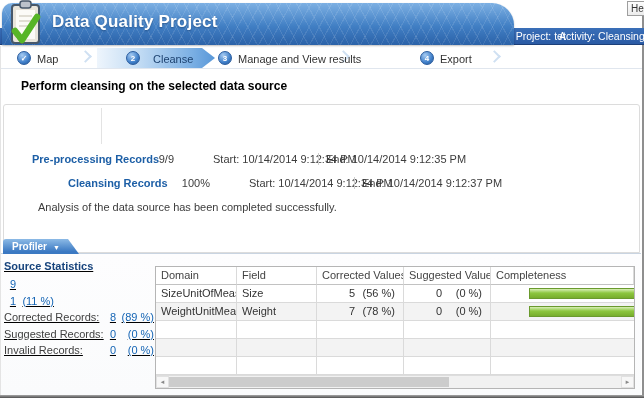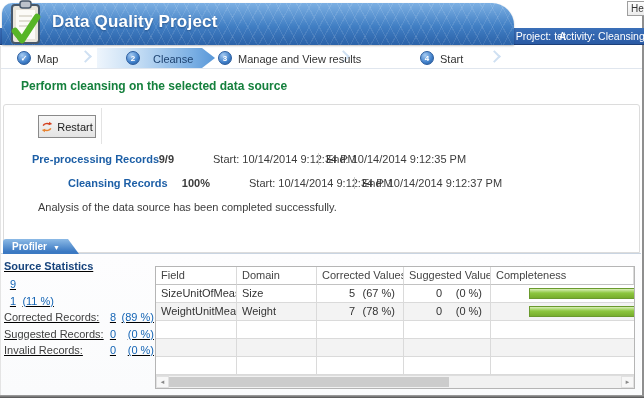--- a/index.html
+++ b/index.html
@@ -41,34 +41,34 @@
                  border:1px solid #2a5c9e; color:#fff; font-size:8px; font-weight:bold;
                  text-align:center; line-height:13px; z-index:2; }
   .step-label { position:absolute; top:6px; font-size:11px; color:#333; white-space:nowrap; z-index:2; }
   .step-label.current { color:#1c416f; }
   .sep-chev { position:absolute; top:5px; width:9px; height:9px;
               border-top:2px solid #cfe0f2; border-right:2px solid #cfe0f2; transform:rotate(45deg); }
   .cleanse-arrow { position:absolute; left:96px; top:1px; width:118px; height:20px; z-index:1;
                    clip-path:polygon(0 0, calc(100% - 13px) 0, 100% 50%, calc(100% - 13px) 100%, 0 100%);
                    background:linear-gradient(90deg,#eef5fc 0%, #c3dcf4 35%, #7cb0e4 80%, #5897d8 100%); }
 
-  .page-heading { position:absolute; left:5px; top:79px; font-size:12px; font-weight:bold; color:#15803d;padding-left:16px; }
+  .page-heading { position:absolute; left:5px; top:79px; font-size:12px; font-weight:bold; color:#000000;padding-left:16px; }
 
   .groupbox { position:absolute; left:3px; top:104px; width:637px; height:149px;
               border:1px solid #dcdcdc; border-radius:3px 3px 0 0; background:#fff; }
 
   .restart-btn { position:absolute; left:38px; top:115px; width:58px; height:23px;
                  background:linear-gradient(#f7f7f7,#e4e4e4); border:1px solid #8a8a8a;
                  font-size:11px; color:#222; display:flex; align-items:center; justify-content:center; gap:4px;
                  font-family:"Liberation Sans", sans-serif; }
   .vsep { position:absolute; left:101px; top:108px; width:1px; height:36px; background:#e3e3e3; }
 
   .rec-row { position:absolute; left:0; width:516px; height:14px; }
   .rec-row .lbl { position:absolute; left:32px; font-size:11px; font-weight:bold; color:#1d5fa6; }
-  .rec-row .val { position:absolute; left:138px; width:36px; text-align:right; font-size:11px; color:#3c3c3c;font-weight:bold; }
+  .rec-row .val { position:absolute; left:138px; width:36px; text-align:right; font-size:11px; color:#3c3c3c; }
   .rec-row .start { position:absolute; left:213px; font-size:11px; color:#3c3c3c; }
   .rec-row .end { position:absolute; left:318px; font-size:11px; color:#3c3c3c;
                   border-left:1px solid #cfcfcf; padding-left:7px; }
   .message { position:absolute; left:38px; top:201px; font-size:11px; color:#3c3c3c; }
 
   
   .profiler-tab { position:absolute; left:3px; top:239px; width:76px; height:15px; z-index:2;
                   clip-path:polygon(0 0, calc(100% - 11px) 0, 100% 100%, 0 100%);
                   border-radius:3px 0 0 0;
                   background:linear-gradient(#8cbae6,#3a78c2 85%);
@@ -140,39 +140,28 @@
     <span class="sep-chev" style="left:80px;"></span>
 
     <div class="step-circle" style="left:125px;">2</div>
     <div class="step-label current" style="left:152px;">Cleanse</div>
 
     <div class="step-circle" style="left:217px;">3</div>
     <div class="step-label" style="left:237px;">Manage and View results</div>
     <span class="sep-chev" style="left:338px;"></span>
 
     <div class="step-circle" style="left:419px;">4</div>
-    <div class="step-label" style="left:439px;">Start</div>
+    <div class="step-label" style="left:439px;">Export</div>
     <span class="sep-chev" style="left:489px;"></span>
   </div>
 
   <div class="page-heading">Perform cleansing on the selected data source</div>
 
   <div class="groupbox"></div>
 
-  <button class="restart-btn">
-    <span style="display:inline-flex;">
-      <svg width="12" height="12" viewBox="0 0 12 12">
-        <path d="M2.2 4.6 A4.2 3.4 0 0 1 8.6 3.2" stroke="#d4401f" fill="none" stroke-width="1.5"></path>
-        <path d="M8.2 0.8 l3 2.1 -3.4 1.3 z" fill="#d4401f"></path>
-        <path d="M9.8 7.4 A4.2 3.4 0 0 1 3.4 8.8" stroke="#e8832f" fill="none" stroke-width="1.5"></path>
-        <path d="M3.8 11.2 l-3 -2.1 3.4 -1.3 z" fill="#e8832f"></path>
-      </svg>
-    </span>
-    <span>Restart</span>
-  </button>
   <div class="vsep"></div>
 
   <div class="rec-row" style="top:153px;">
     <span class="lbl">Pre-processing Records</span>
     <span class="val">9/9</span>
     <span class="start">Start: 10/14/2014 9:12:34 PM</span>
     <span class="end">End: 10/14/2014 9:12:35 PM</span>
   </div>
   <div class="rec-row" style="top:177px;margin-left:36px;">
     <span class="lbl">Cleansing Records</span>
@@ -214,33 +203,33 @@
         <div class="stat-row">
           <span class="sl">Invalid Records:</span>
           <span class="sv">0</span>
           <span class="sp">(0 %)</span>
         </div>
       </div>
   </div>
 
   <div class="tbl">
     <div class="t-row t-head" id="table-head">
+        <div class="c">Domain</div>
         <div class="c">Field</div>
-        <div class="c">Domain</div>
         <div class="c">Corrected Values</div>
         <div class="c">Suggested Values</div>
         <div class="c">Completeness</div>
       </div>
     <div id="table-body">
         <div class="t-row">
           <div class="c">SizeUnitOfMeasure</div>
           <div class="c">Size</div>
           <div class="c numc">
             <span class="n">5</span>
-            <span class="p">(67 %)</span>
+            <span class="p">(56 %)</span>
           </div>
           <div class="c numc">
             <span class="n">0</span>
             <span class="p">(0 %)</span>
           </div>
           <div class="c compc">
             <div class="bar" style="width: calc(100% - 36px);"></div>
           </div>
         </div>
         <div class="t-row alt">

